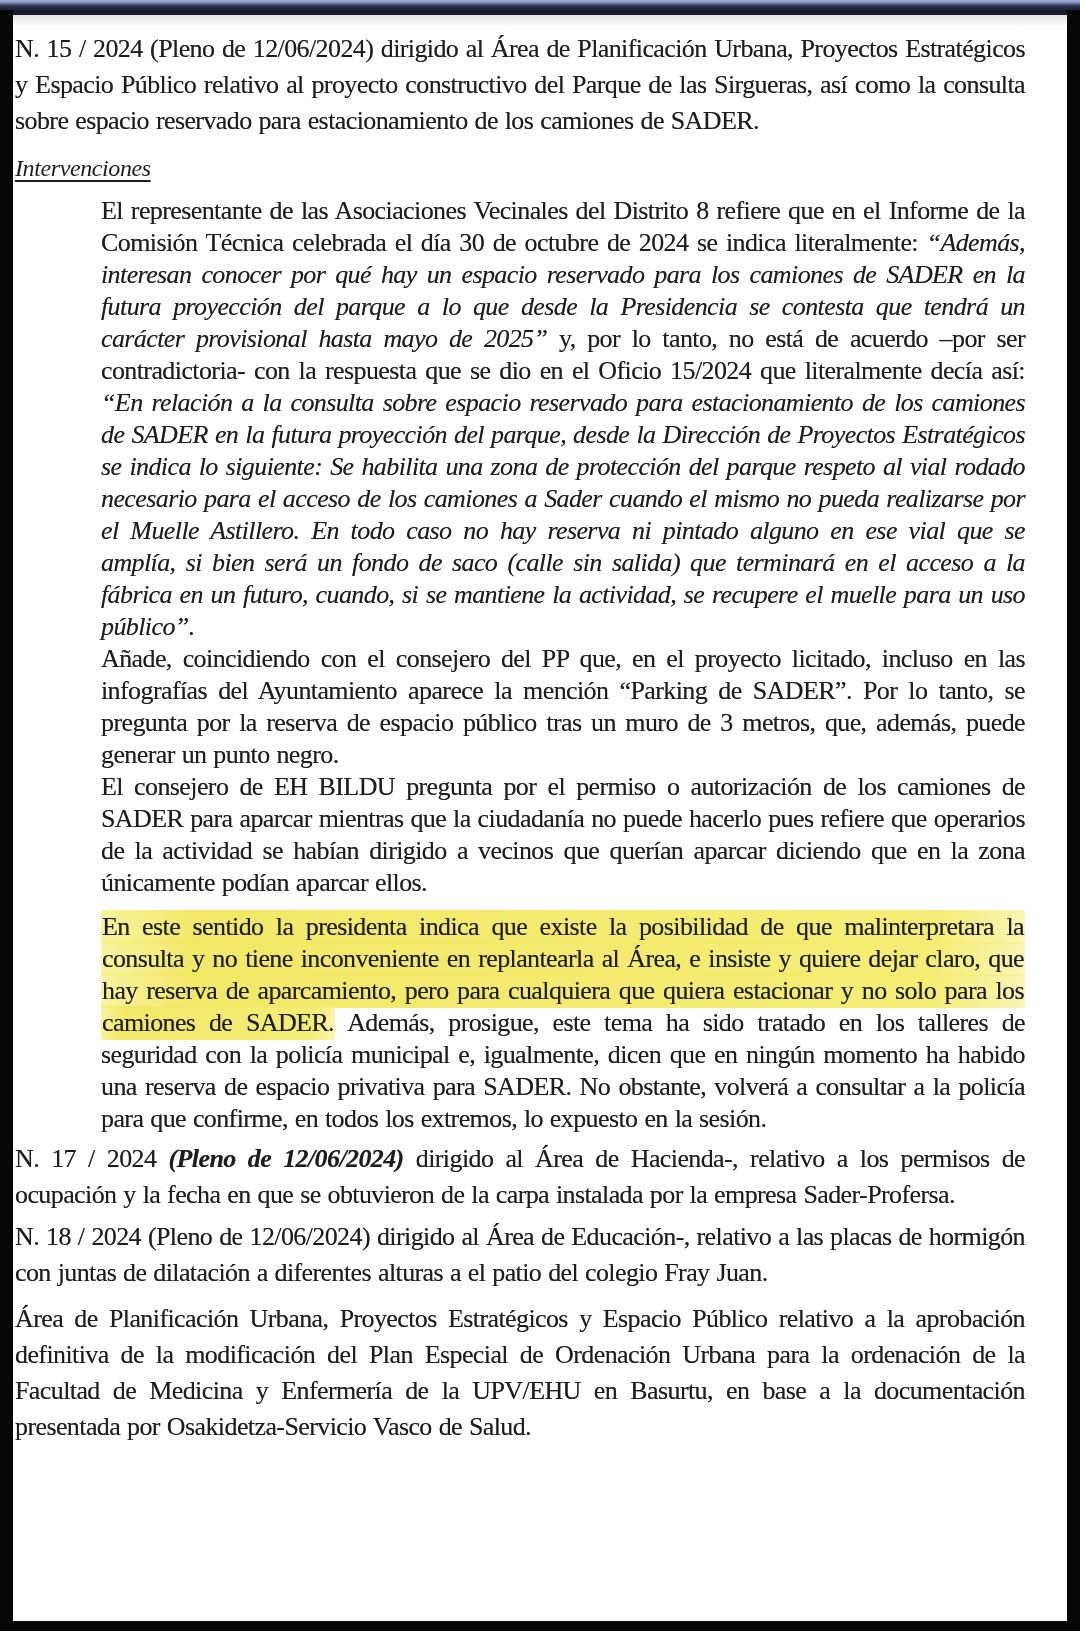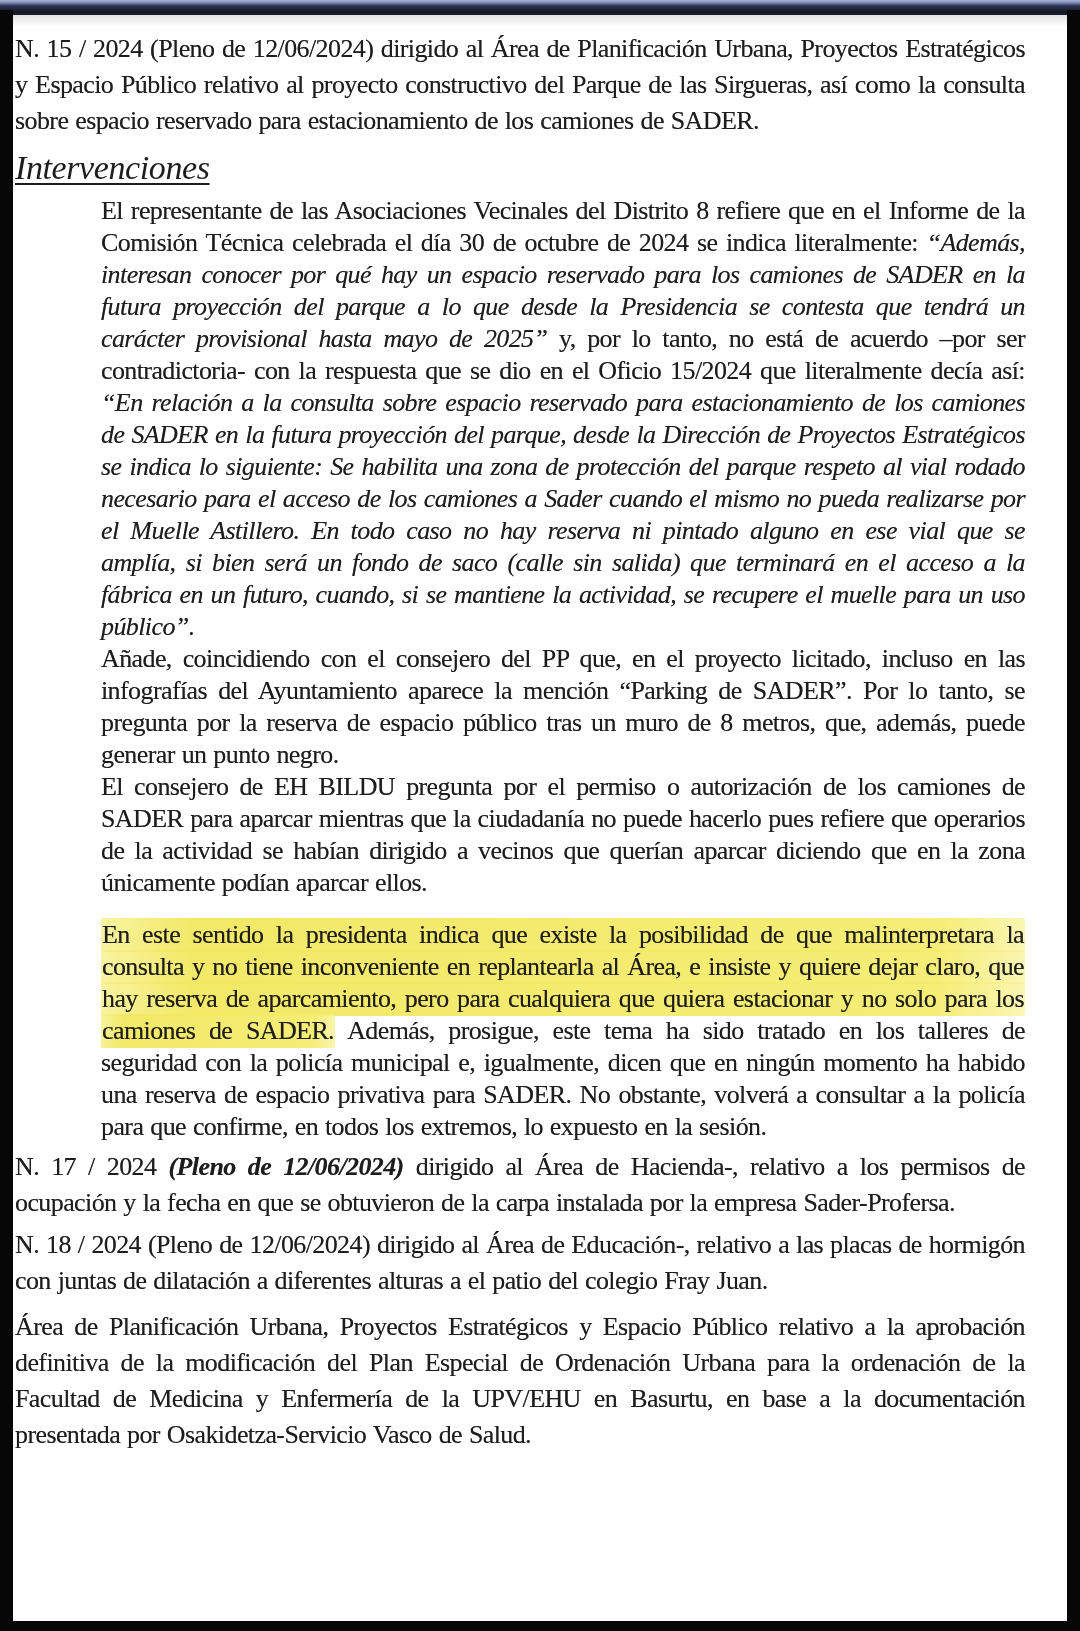--- a/index.html
+++ b/index.html
@@ -49,33 +49,33 @@
     line-height: 36px;
     letter-spacing: -0.6px;
     word-spacing: 1px;
     color: #1d1d1d;
     text-shadow: 0 0 0.6px rgba(30,30,30,.55);
   }
   .indent { margin-left: 86px; }
   .indent .para { line-height: 32px; }
   .heading {
     margin: 12px 0 0 0;
-    font-size: 34px;
+    font-size: 24px;
     line-height: 34px;
     font-style: italic;
     font-weight: normal;
     text-decoration: underline;
     text-underline-offset: 4px;
     text-decoration-thickness: 2px;
     letter-spacing: -0.4px;
   }
   .it { font-style: italic; }
   .it-bold { font-style: italic; font-weight: 600; }
   .mt-gap-s  { margin-top: 10px; }
-  .mt-gap-m  { margin-top: 20px; }
+  .mt-gap-m  { margin-top: 12px; }
   .mt-gap-l  { margin-top: 6px; }
   mark.hl {
     background: linear-gradient(98deg,
       rgba(246,240,130,0.75) 0%,
       rgba(242,231,95,0.95) 10%,
       rgba(243,233,100,0.92) 55%,
       rgba(245,236,110,0.95) 90%,
       rgba(248,242,150,0.7) 100%);
     color: inherit;
     padding: 2px 1px 3px 1px;
@@ -97,21 +97,21 @@
   <div class="content">
 
     <p class="para">N. 15 / 2024 (Pleno de 12/06/2024) dirigido al Área de Planificación Urbana, Proyectos Estratégicos y Espacio Público relativo al proyecto constructivo del Parque de las Sirgueras, así como la consulta sobre espacio reservado para estacionamiento de los camiones de SADER.</p>
 
     <h2 class="heading">Intervenciones</h2>
 
     <div class="indent mt-gap-s">
 
       <p class="para"><span>El representante de las Asociaciones Vecinales del Distrito 8 refiere que en el Informe de la Comisión Técnica celebrada el día 30 de octubre de 2024 se indica literalmente: </span><span class="it">“Además, interesan conocer por qué hay un espacio reservado para los camiones de SADER en la futura proyección del parque a lo que desde la Presidencia se contesta que tendrá un carácter provisional hasta mayo de 2025”</span><span> y, por lo tanto, no está de acuerdo –por ser contradictoria- con la respuesta que se dio en el Oficio 15/2024 que literalmente decía así: </span><span class="it">“En relación a la consulta sobre espacio reservado para estacionamiento de los camiones de SADER en la futura proyección del parque, desde la Dirección de Proyectos Estratégicos se indica lo siguiente: Se habilita una zona de protección del parque respeto al vial rodado necesario para el acceso de los camiones a Sader cuando el mismo no pueda realizarse por el Muelle Astillero. En todo caso no hay reserva ni pintado alguno en ese vial que se amplía, si bien será un fondo de saco (calle sin salida) que terminará en el acceso a la fábrica en un futuro, cuando, si se mantiene la actividad, se recupere el muelle para un uso público”.</span></p>
 
-      <p class="para">Añade, coincidiendo con el consejero del PP que, en el proyecto licitado, incluso en las infografías del Ayuntamiento aparece la mención “Parking de SADER”. Por lo tanto, se pregunta por la reserva de espacio público tras un muro de 8 metros, que, además, puede generar un punto negro.</p>
+      <p class="para">Añade, coincidiendo con el consejero del PP que, en el proyecto licitado, incluso en las infografías del Ayuntamiento aparece la mención “Parking de SADER”. Por lo tanto, se pregunta por la reserva de espacio público tras un muro de 3 metros, que, además, puede generar un punto negro.</p>
 
       <p class="para">El consejero de EH BILDU pregunta por el permiso o autorización de los camiones de SADER para aparcar mientras que la ciudadanía no puede hacerlo pues refiere que operarios de la actividad se habían dirigido a vecinos que querían aparcar diciendo que en la zona únicamente podían aparcar ellos.</p>
 
       <p class="para mt-gap-m"><mark class="hl">En este sentido la presidenta indica que existe la posibilidad de que malinterpretara la consulta y no tiene inconveniente en replantearla al Área, e insiste y quiere dejar claro, que hay reserva de aparcamiento, pero para cualquiera que quiera estacionar y no solo para los camiones de SADER.</mark><span> Además, prosigue, este tema ha sido tratado en los talleres de seguridad con la policía municipal e, igualmente, dicen que en ningún momento ha habido una reserva de espacio privativa para SADER. No obstante, volverá a consultar a la policía para que confirme, en todos los extremos, lo expuesto en la sesión.</span></p>
 
     </div>
 
     <p class="para mt-gap-l"><span>N. 17 / 2024 </span><span class="it-bold">(Pleno de 12/06/2024)</span><span> dirigido al Área de Hacienda-, relativo a los permisos de ocupación y la fecha en que se obtuvieron de la carpa instalada por la empresa Sader-Profersa.</span></p>
 
     <p class="para mt-gap-l">N. 18 / 2024 (Pleno de 12/06/2024) dirigido al Área de Educación-, relativo a las placas de hormigón con juntas de dilatación a diferentes alturas a el patio del colegio Fray Juan.</p>

